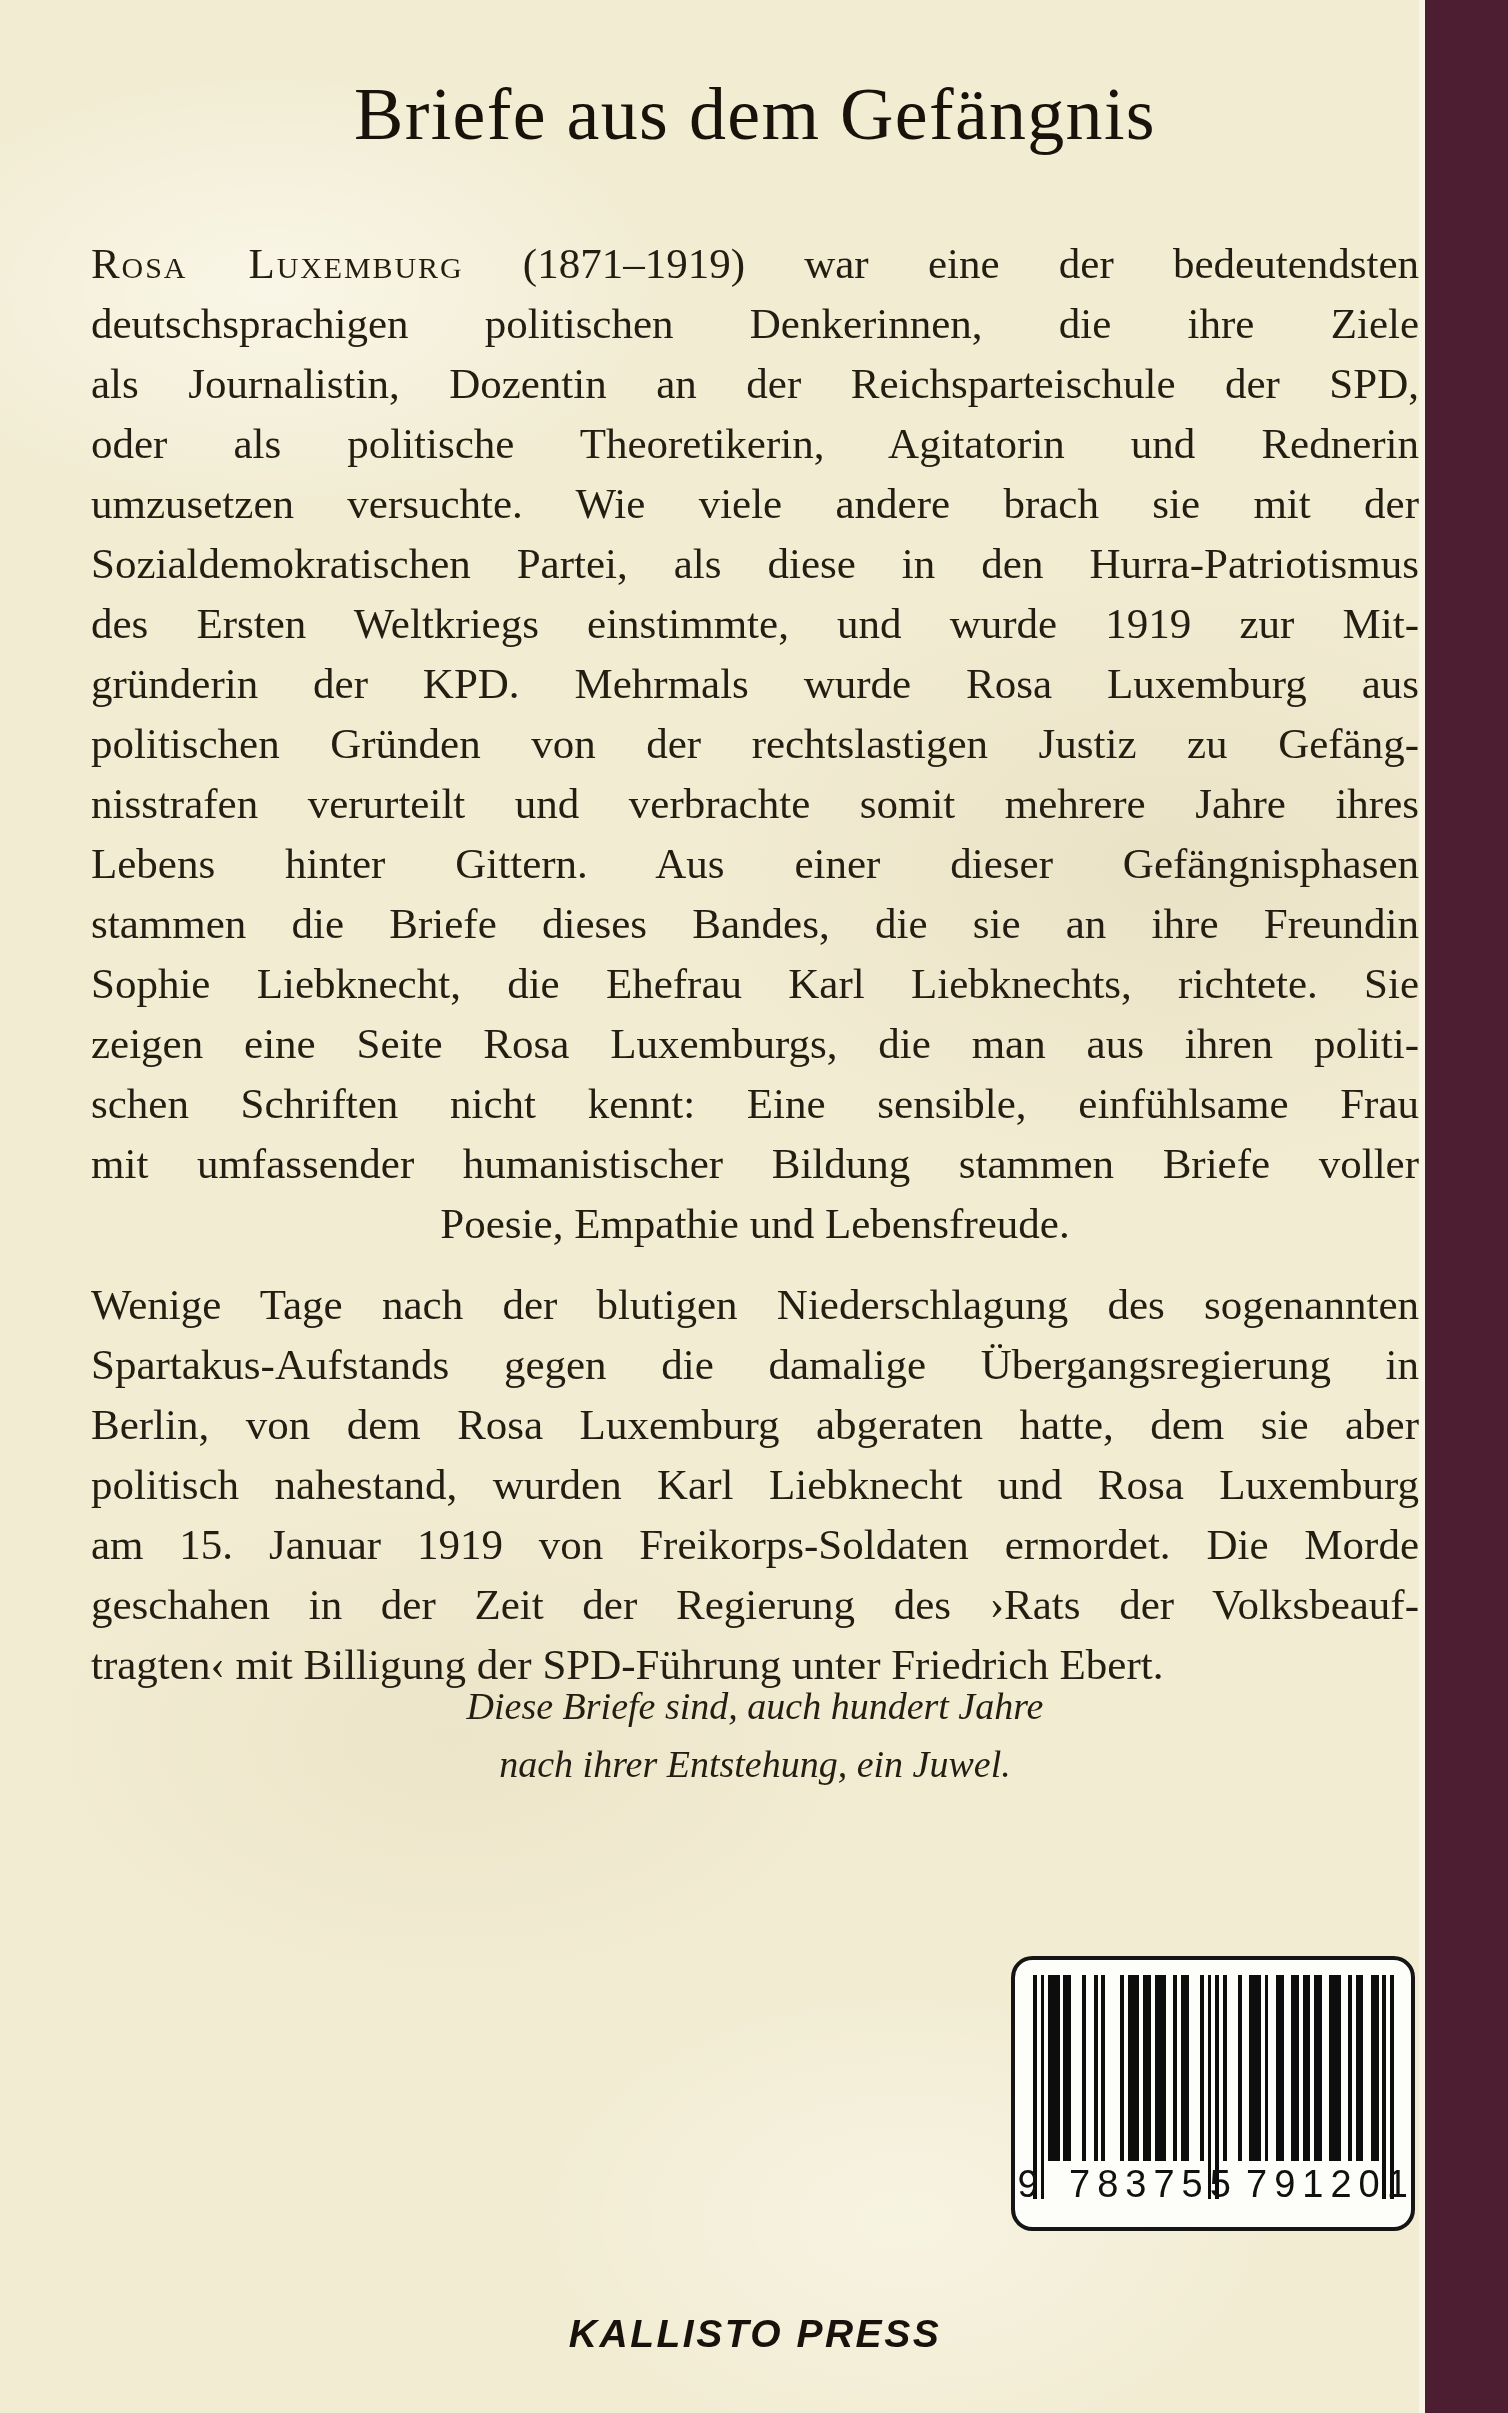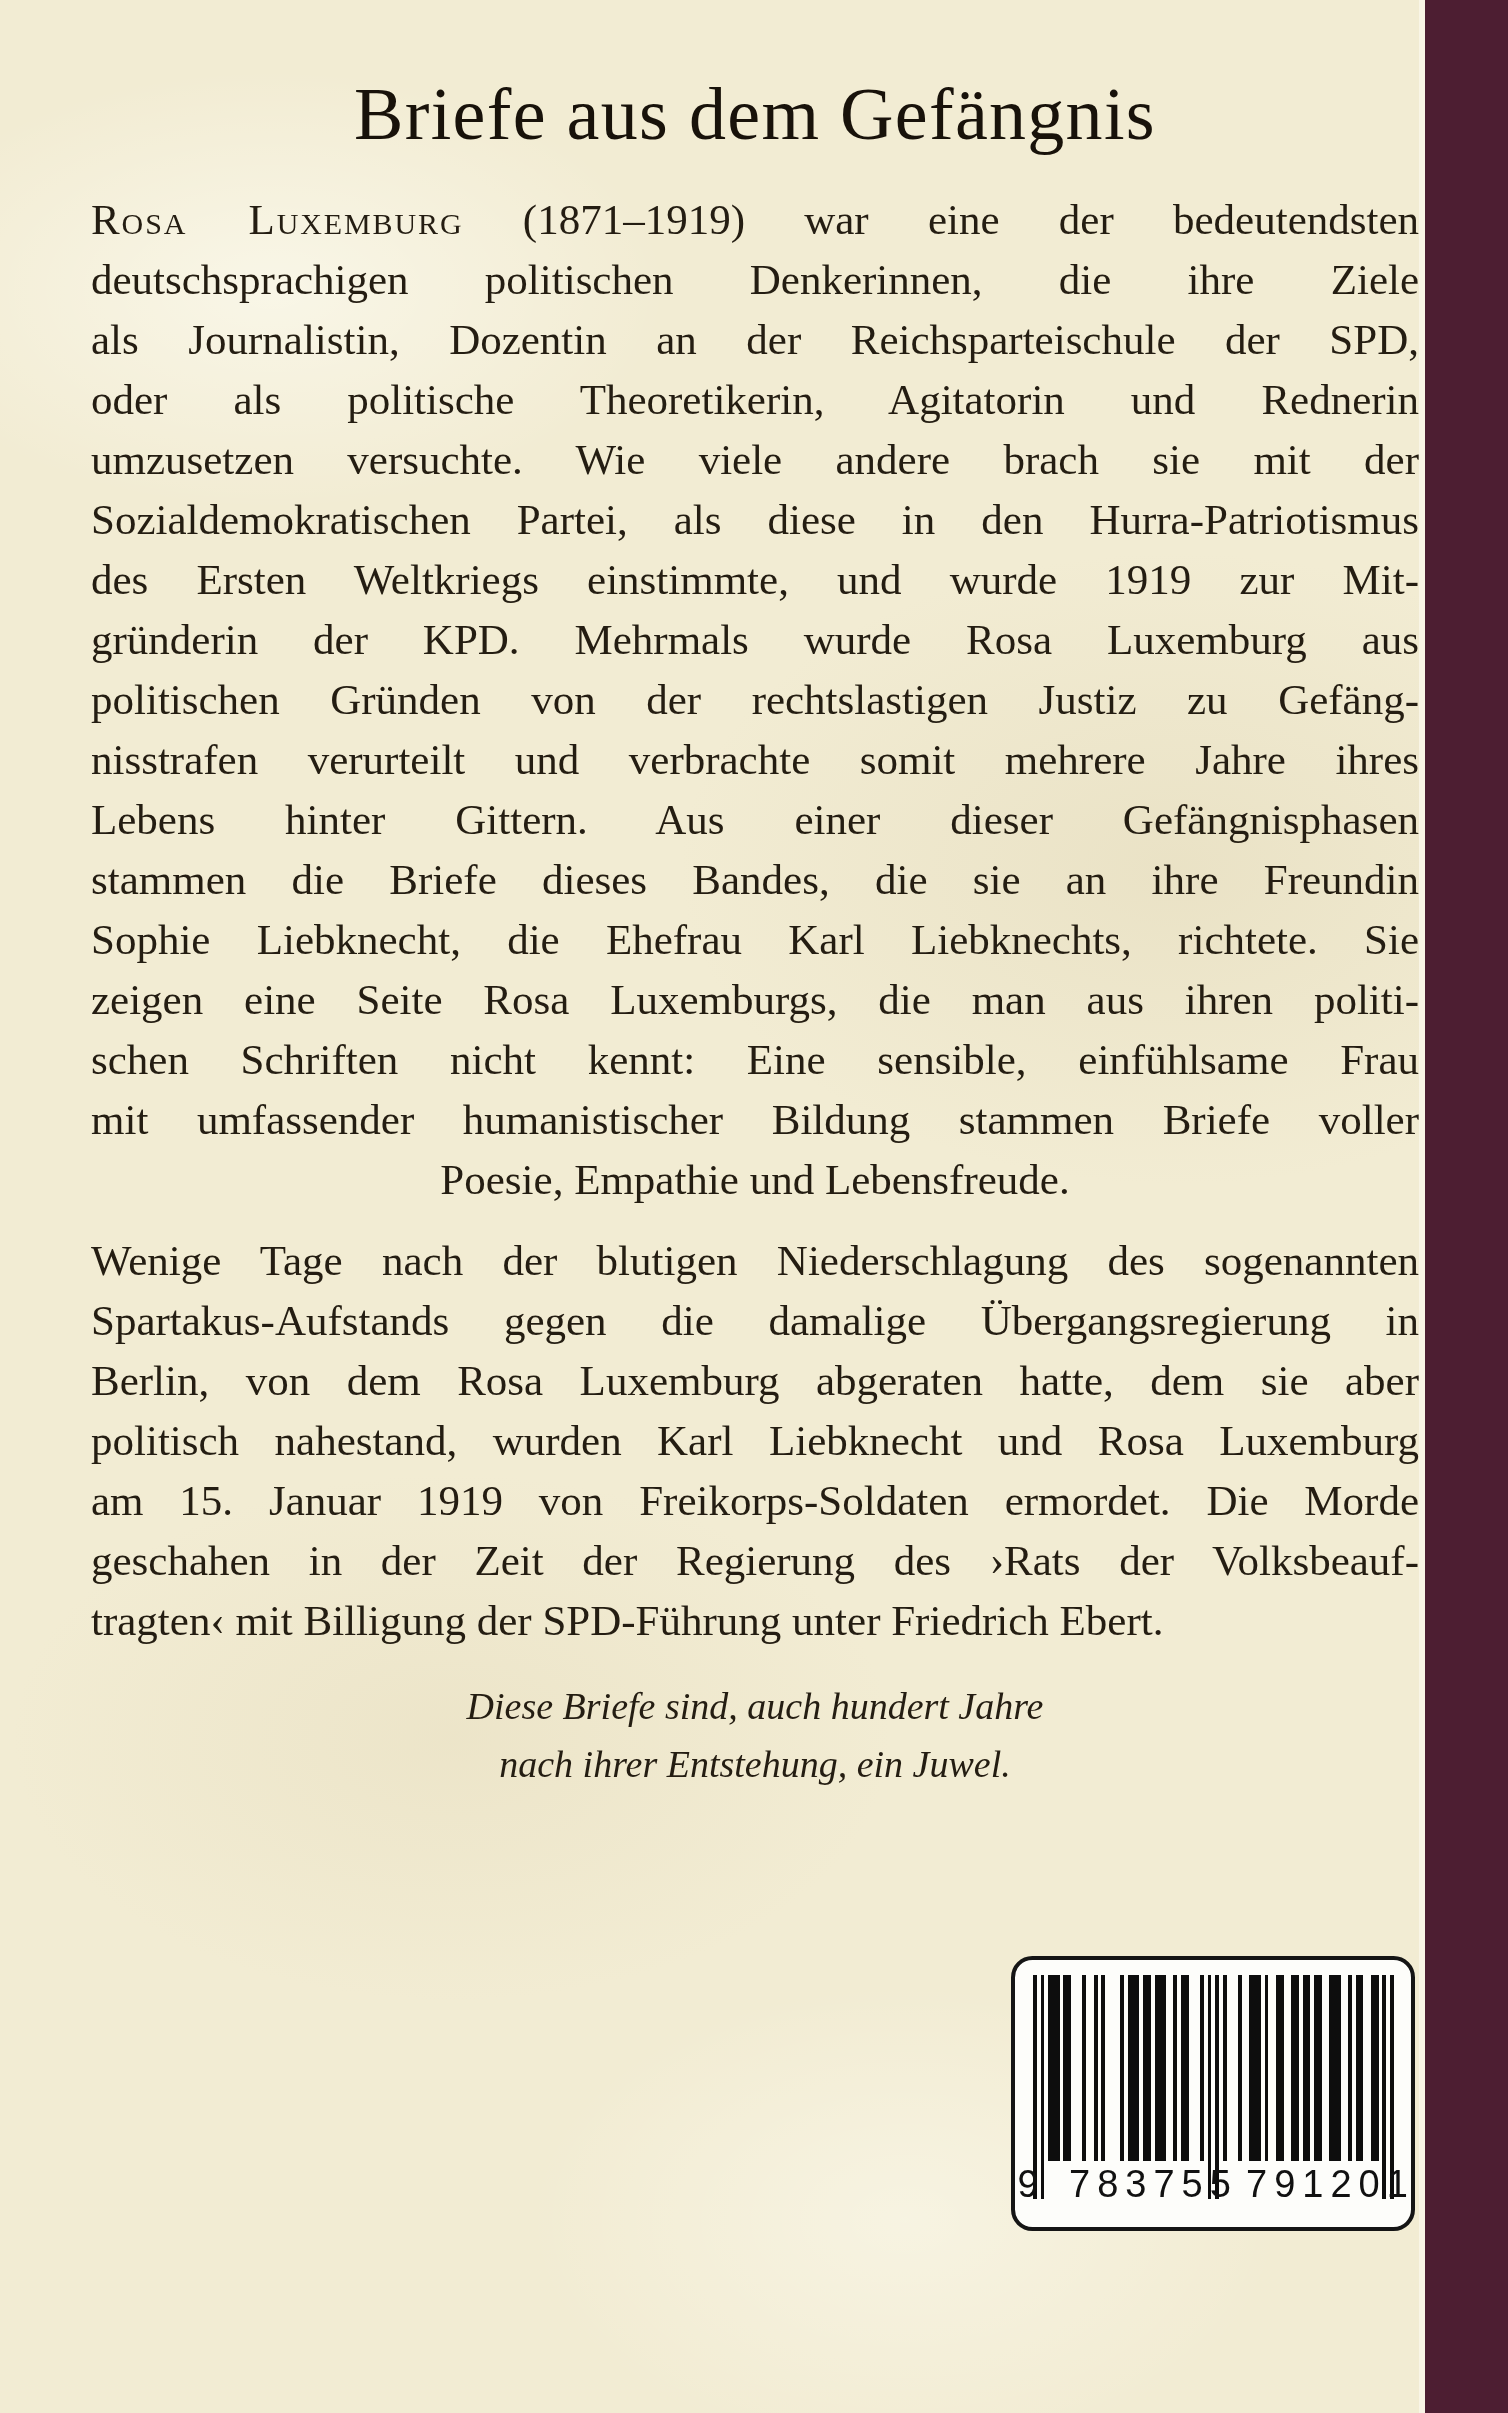--- a/index.html
+++ b/index.html
@@ -12,21 +12,21 @@
       radial-gradient(ellipse 629px 377px at 30% 72%, rgba(222,210,175,0.28), rgba(222,210,175,0) 70%),
       radial-gradient(ellipse 503px 314px at 60% 92%, rgba(255,255,248,0.40), rgba(255,255,248,0) 75%);
     font-family:"Liberation Serif","DejaVu Serif",serif;
     color:#241d12;
   }
   .spine-gap{position:absolute;top:0;bottom:0;right:83px;width:6.3px;background:#f9f5e6;}
   .spine{position:absolute;top:0;bottom:0;right:0;width:83px;}
   .text-col{position:absolute;left:91px;top:0;width:1328px;height:1762px;}
   .title{position:absolute;top:70px;left:0;right:0;text-align:center;
          font-size:74px;line-height:88px;letter-spacing:1.3px;color:#18120a;}
-  .para{position:absolute;left:0;right:0;font-size:43px;line-height:60px;}
+  .para{position:absolute;left:0;right:0;font-size:43px;line-height:60px;margin-top:44px;}
   .para .line{text-align:justify;text-align-last:justify;white-space:nowrap;}
   .para .line.center{text-align:center;text-align-last:center;}
   .para .line.left{text-align:left;text-align-last:left;}
   .p1{top:190px;}
   .p2{top:1231px;}
   .sc{font-variant:small-caps;letter-spacing:1.9px;}
   .quote{position:absolute;left:0;right:0;top:1677px;font-style:italic;
          font-size:38px;line-height:58px;}
   .quote .line{text-align-last:center;}
   .barcode-box{position:absolute;left:920px;top:1956px;width:404px;height:275px;
@@ -188,14 +188,15 @@
         <div class="sp"></div>
         <div class="bar tall"></div>
         <div class="digits">
         <span class="d9">9</span>
         <span class="g1">783755</span>
         <span class="g2">791201</span>
       </div>
     </div>
   </div>
 
+  <div class="publisher">KALLISTO PRESS</div>
 </div>
 
 
 </body></html>

